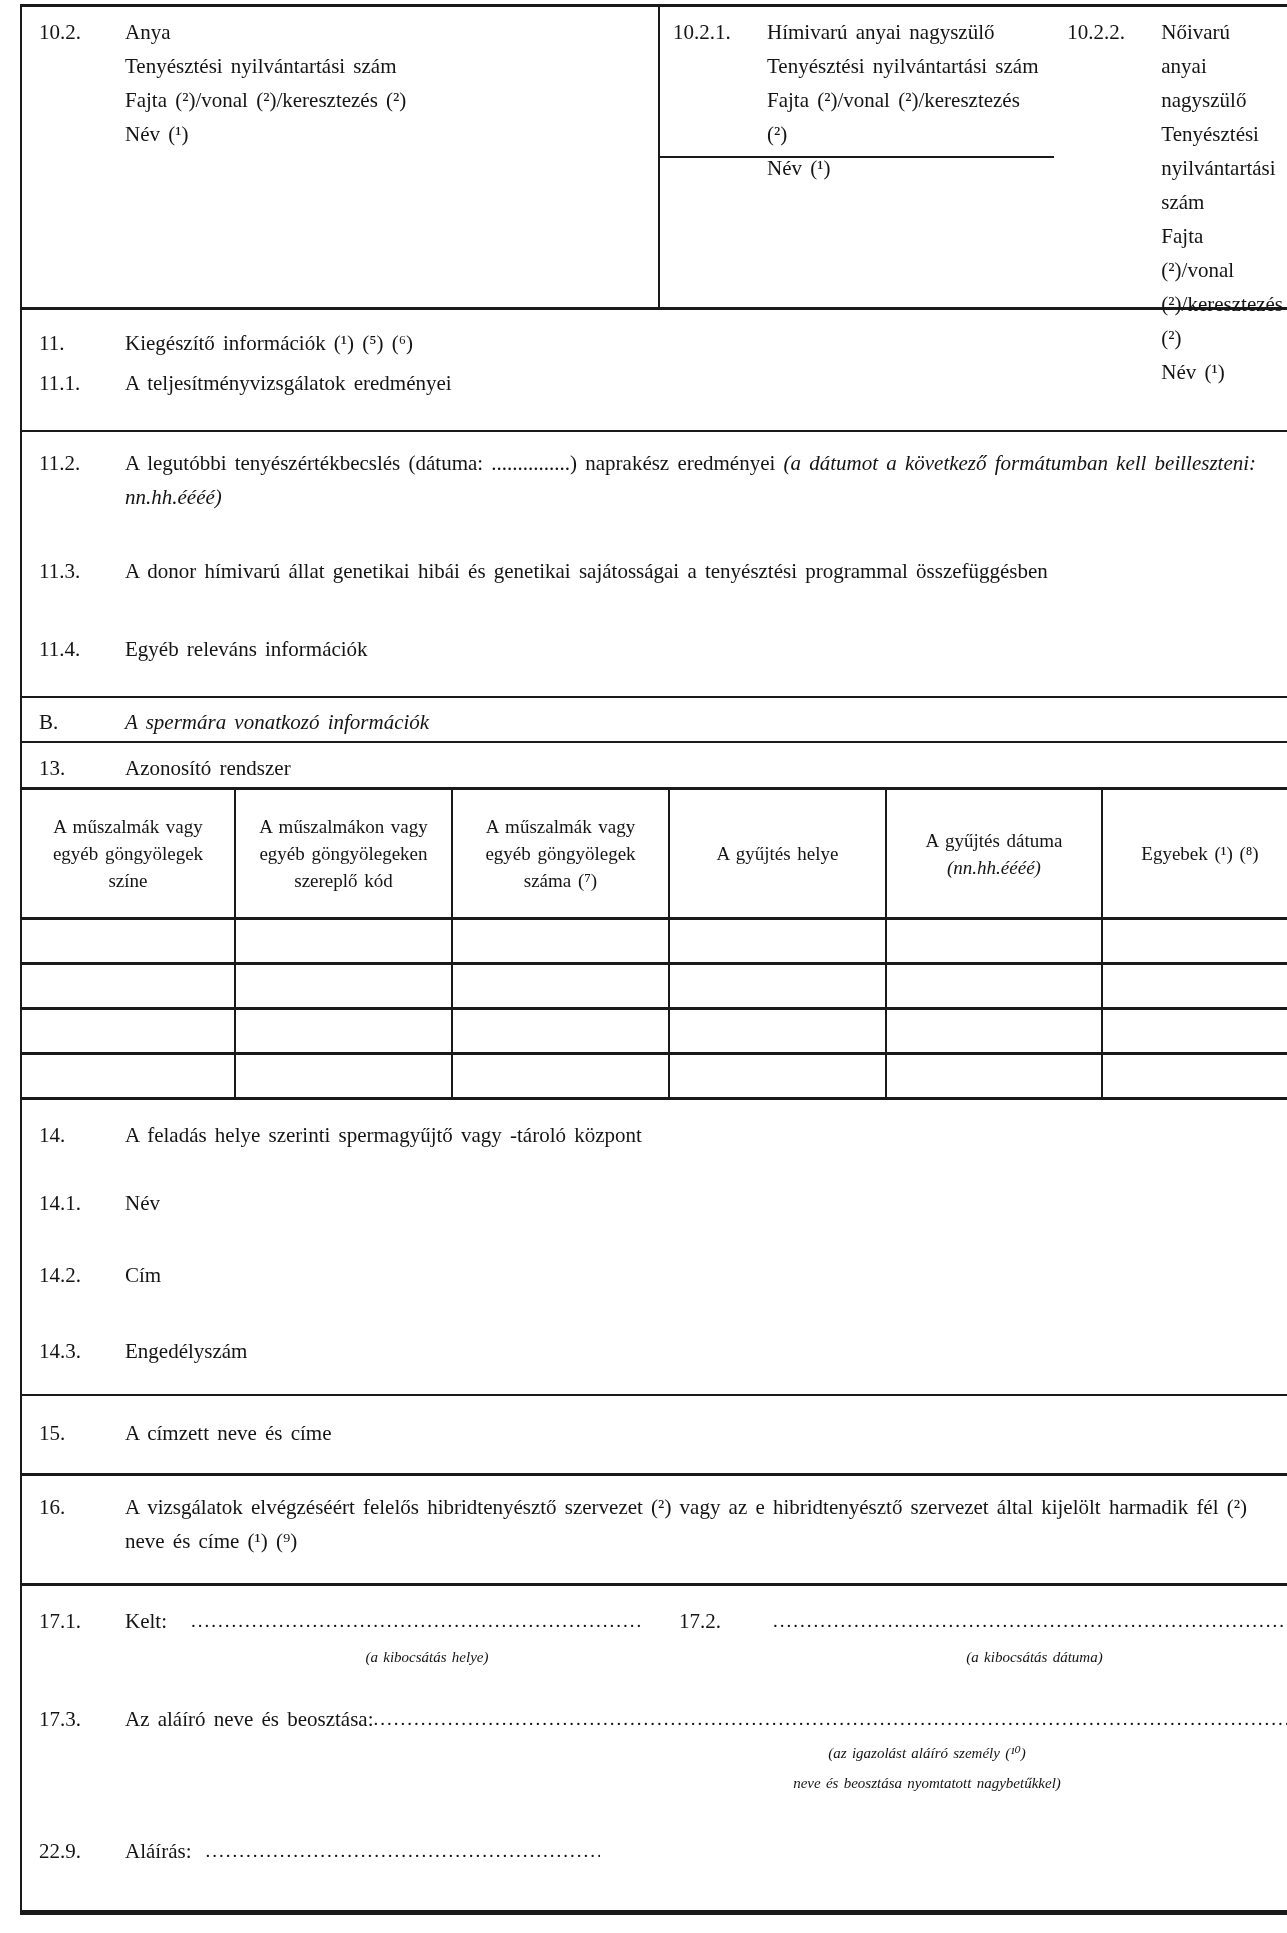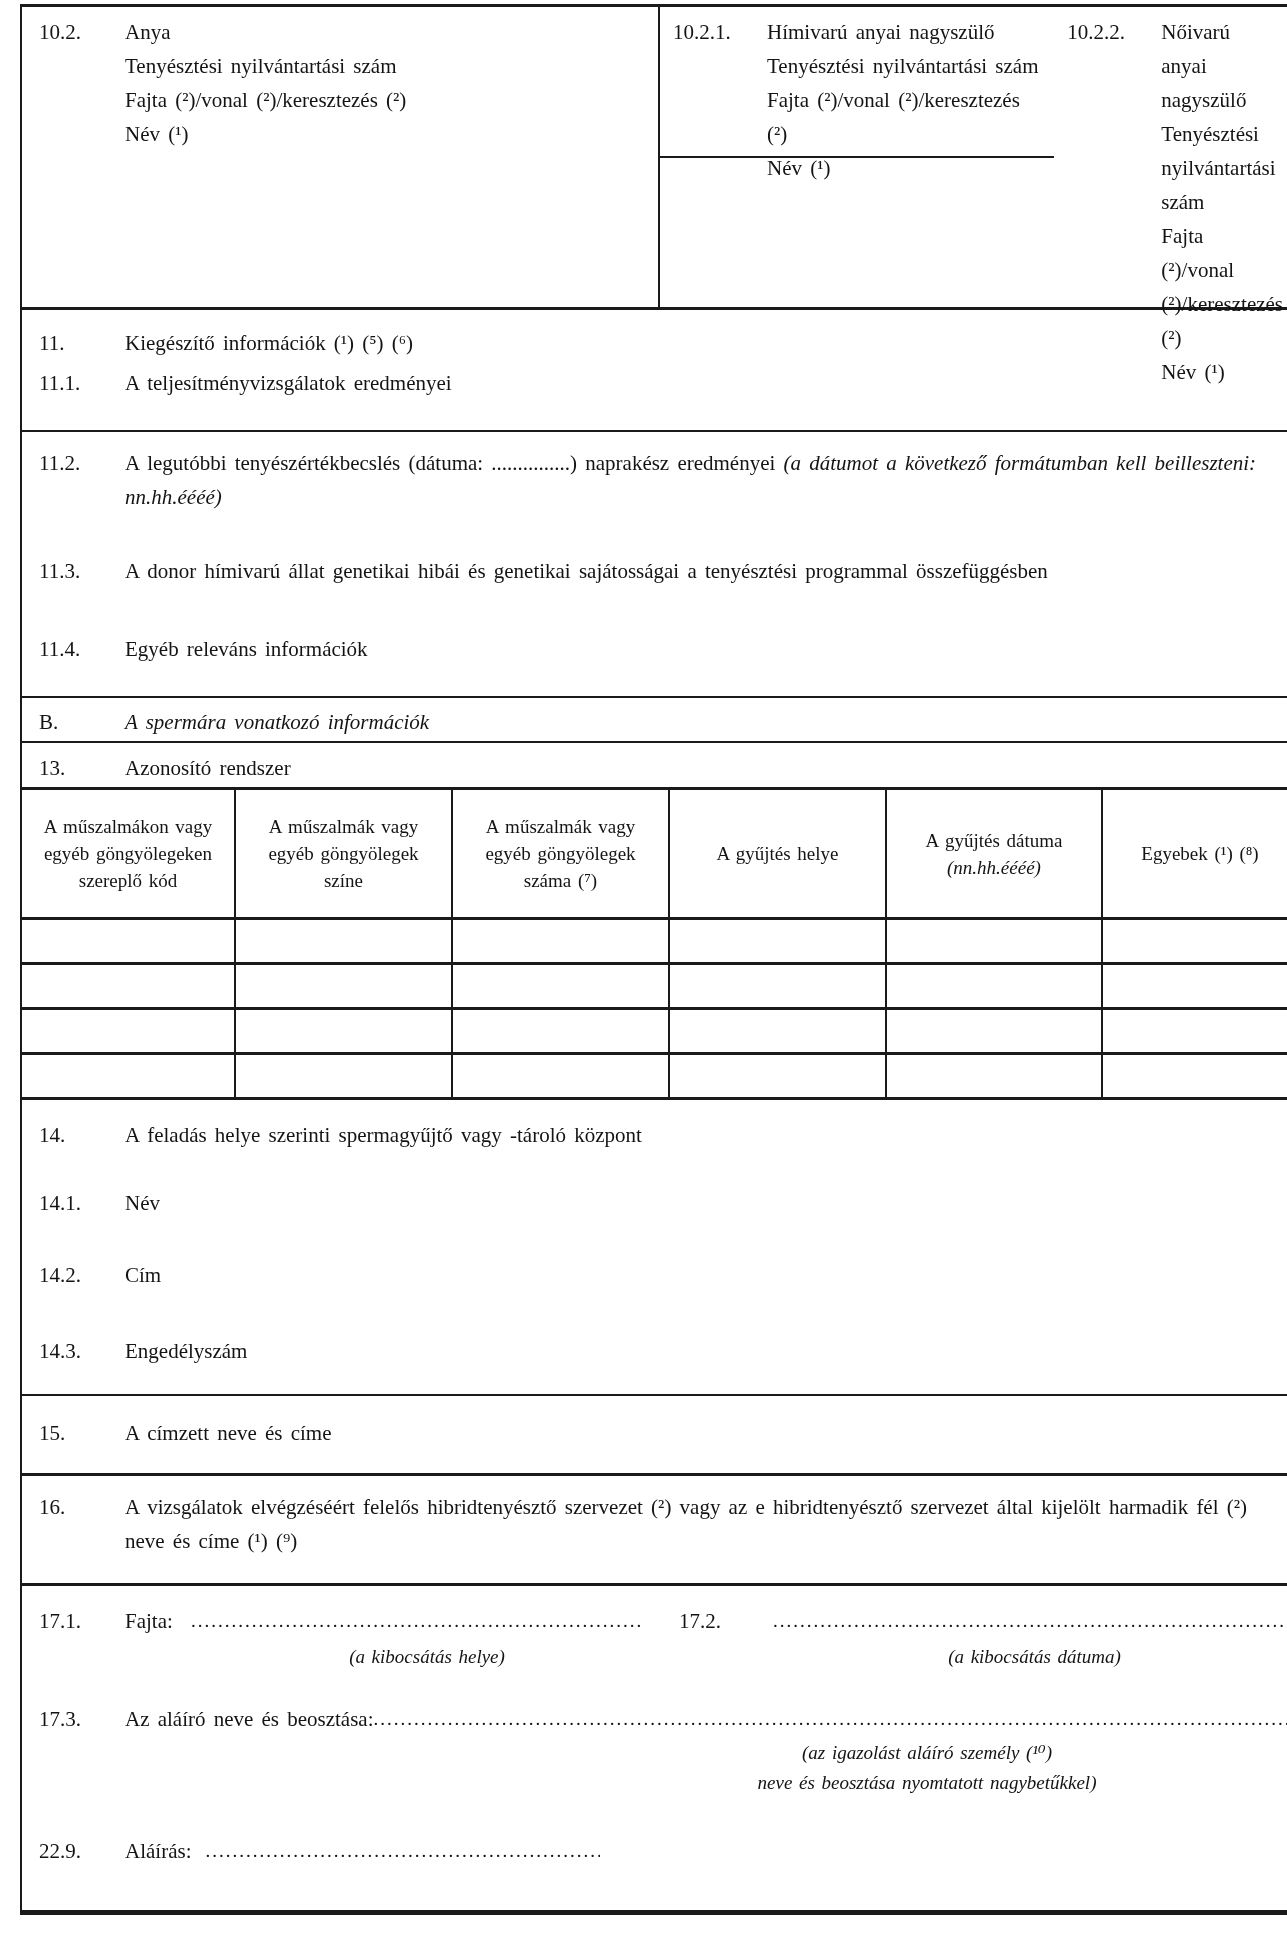--- a/index.html
+++ b/index.html
@@ -55,21 +55,21 @@
   .s16-block{height:110px;box-sizing:border-box;border-bottom:3px solid #1a1a1a;padding-top:14px;}
   .s17-block{flex:1;padding-top:18px;}
   
   .dots{overflow:hidden;white-space:nowrap;letter-spacing:2px;font-size:19px;line-height:34px;color:#141414;}
   .dots-171{width:452px;}
   .dots-172{flex:1;margin-right:6px;}
   .dots-173{flex:1;margin-right:6px;}
   .dots-174{width:395px;}
   .label-kelt{flex:0 0 66px;}
   .gap-172{flex:0 0 36px;}
-  .caption{font-size:19px;line-height:30px;font-style:italic;word-spacing:0.1em;}
+  .caption{font-size:15px;line-height:30px;font-style:italic;word-spacing:0.1em;}
   .caption-row{display:flex;margin-top:4px;}
   .cap-left{width:640px;box-sizing:border-box;padding-left:170px;text-align:center;}
   .cap-right{flex:1;box-sizing:border-box;padding-left:110px;text-align:center;}
   .cap-173{margin-left:640px;width:530px;text-align:center;margin-top:2px;}
   .mt-173{margin-top:30px;}
   .mt-174{margin-top:36px;}
 </style>
 </head>
 <body>
 
@@ -151,24 +151,24 @@
   <div class="s13-row txt">
     <div class="row">
       <span class="num">13.</span>
       <div class="content">Azonosító rendszer</div>
     </div>
   </div>
 
   <div class="id-table">
     <div class="t-row t-head">
       <div class="t-cell th-cell">
+        <span>A műszalmák vagy egyéb göngyölegek színe</span>
+      </div>
+      <div class="t-cell th-cell">
         <span>A műszalmákon vagy egyéb göngyölegeken szereplő kód</span>
-      </div>
-      <div class="t-cell th-cell">
-        <span>A műszalmák vagy egyéb göngyölegek színe</span>
       </div>
       <div class="t-cell th-cell">
         <span>A műszalmák vagy egyéb göngyölegek száma (⁷)</span>
       </div>
       <div class="t-cell th-cell">
         <span>A gyűjtés helye</span>
       </div>
       <div class="t-cell th-cell">
         <span>A gyűjtés dátuma</span>
         <span class="italic">(nn.hh.éééé)</span>
@@ -240,21 +240,21 @@
   <div class="s16-block txt">
     <div class="row">
       <span class="num">16.</span>
       <div class="content">A vizsgálatok elvégzéséért felelős hibridtenyésztő szervezet (²) vagy az e hibridtenyésztő szervezet által kijelölt harmadik fél (²) neve és címe (¹) (⁹)</div>
     </div>
   </div>
 
   <div class="s17-block txt">
     <div class="row">
       <span class="num">17.1.</span>
-      <span class="label-kelt">Fajta:</span>
+      <span class="label-kelt">Kelt:</span>
       <span class="dots dots-171">..........................................................................................</span>
       <span class="gap-172"></span>
       <span class="num2">17.2.</span>
       <span class="dots dots-172">....................................................................................................</span>
     </div>
     <div class="caption-row">
       <div class="caption cap-left">(a kibocsátás helye)</div>
       <div class="caption cap-right">(a kibocsátás dátuma)</div>
     </div>
     <div class="row mt-173">

